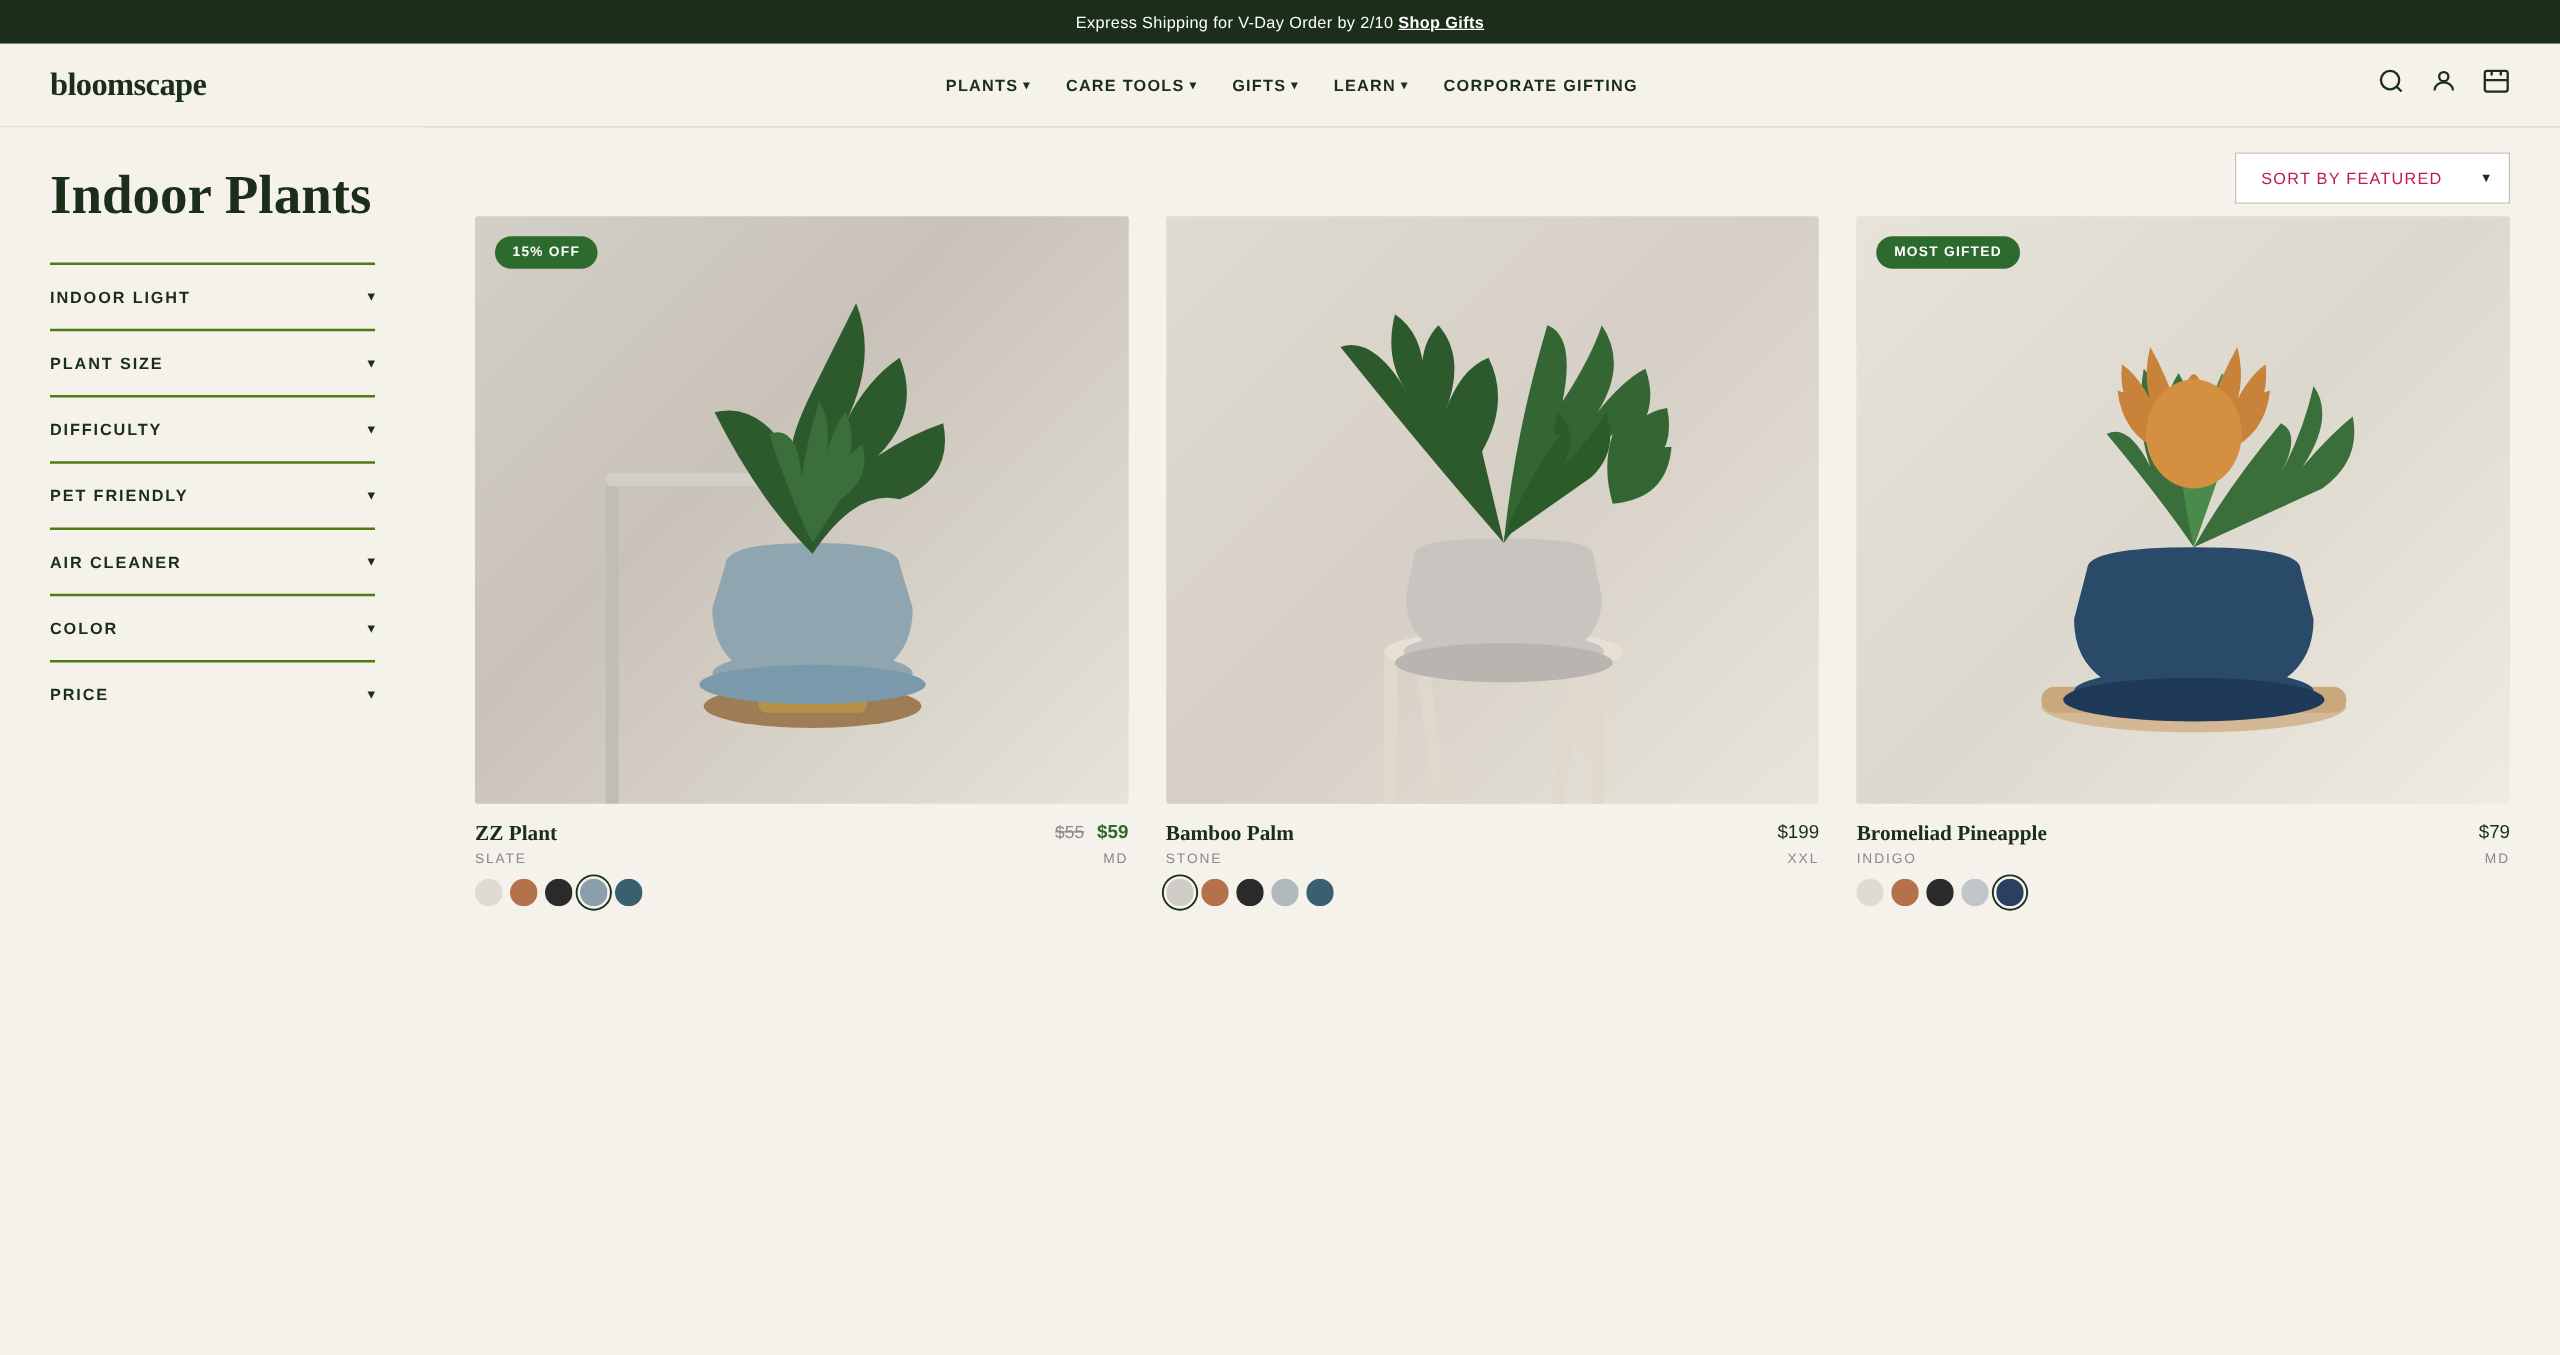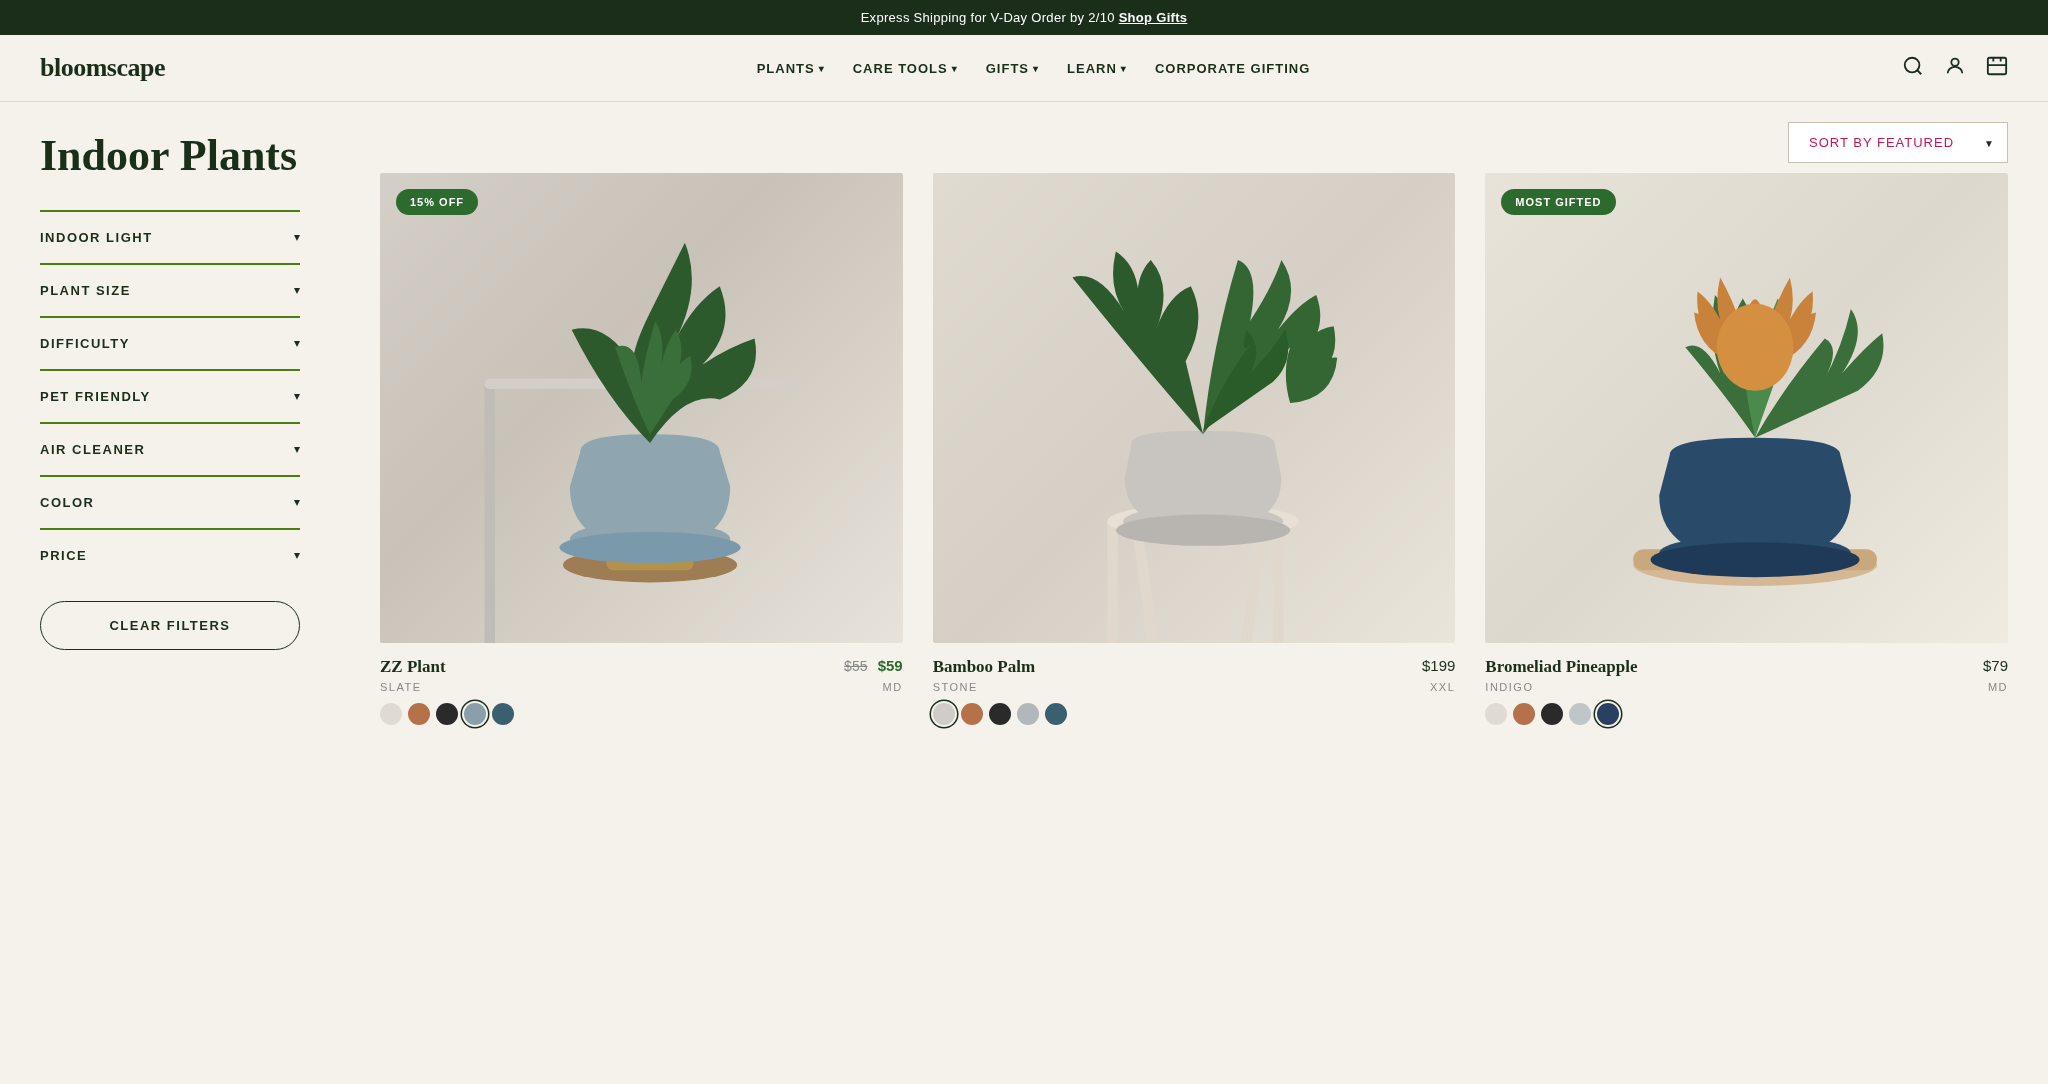--- a/index.html
+++ b/index.html
@@ -366,21 +366,20 @@
     </div>
     <div class="filter-section">
       <span class="filter-label">COLOR</span>
       <span class="filter-chevron">▾</span>
     </div>
     <div class="filter-section">
       <span class="filter-label">PRICE</span>
       <span class="filter-chevron">▾</span>
     </div>
 
-    <button class="clear-filters-btn">CLEAR FILTERS</button>
   </div>
 
   <div class="content-right">
 
     <div class="sort-bar">
       <div class="sort-wrapper">
         <select class="sort-select">
           <option>SORT BY FEATURED</option>
           <option>Price: Low to High</option>
           <option>Price: High to Low</option>

